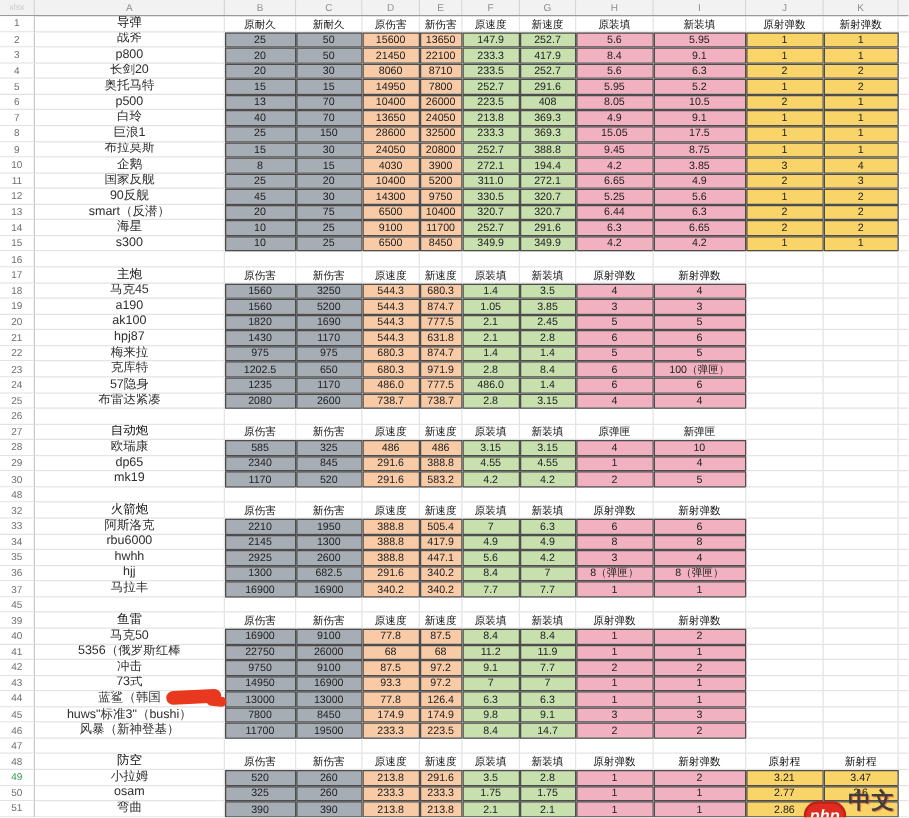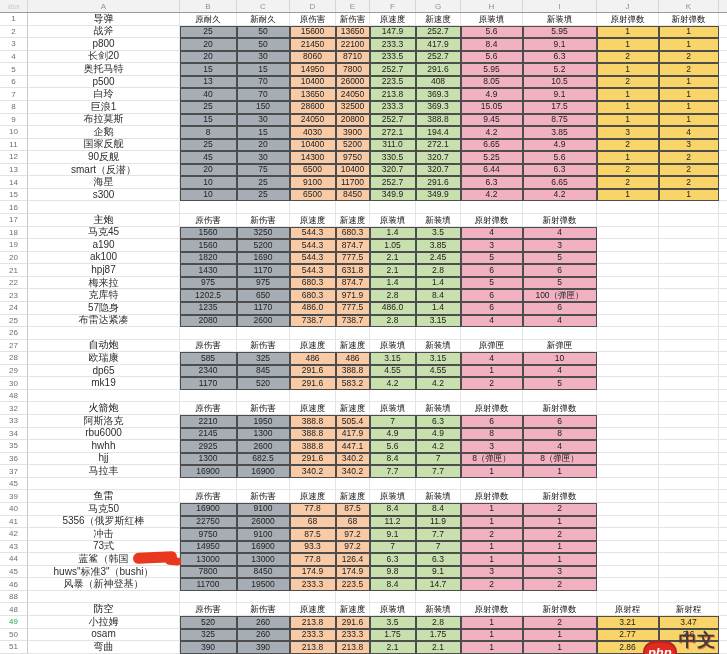--- a/index.html
+++ b/index.html
@@ -123,21 +123,21 @@
       <div class="row"><div class="rnum">37</div><div class="cell a-cell">马拉丰</div><div class="cell f-gray boxed">16900</div><div class="cell f-gray boxed">16900</div><div class="cell f-orange boxed">340.2</div><div class="cell f-orange boxed">340.2</div><div class="cell f-green boxed">7.7</div><div class="cell f-green boxed">7.7</div><div class="cell f-pink boxed">1</div><div class="cell f-pink boxed">1</div><div class="cell"></div><div class="cell"></div><div class="cell sliver"></div></div>
       <div class="row"><div class="rnum">45</div><div class="cell a-cell"></div><div class="cell"></div><div class="cell"></div><div class="cell"></div><div class="cell"></div><div class="cell"></div><div class="cell"></div><div class="cell"></div><div class="cell"></div><div class="cell"></div><div class="cell"></div><div class="cell sliver"></div></div>
       <div class="row"><div class="rnum">39</div><div class="cell a-cell hdr">鱼雷</div><div class="cell hdr">原伤害</div><div class="cell hdr">新伤害</div><div class="cell hdr">原速度</div><div class="cell hdr">新速度</div><div class="cell hdr">原装填</div><div class="cell hdr">新装填</div><div class="cell hdr">原射弹数</div><div class="cell hdr">新射弹数</div><div class="cell hdr"></div><div class="cell hdr"></div><div class="cell sliver"></div></div>
       <div class="row"><div class="rnum">40</div><div class="cell a-cell">马克50</div><div class="cell f-gray boxed">16900</div><div class="cell f-gray boxed">9100</div><div class="cell f-orange boxed">77.8</div><div class="cell f-orange boxed">87.5</div><div class="cell f-green boxed">8.4</div><div class="cell f-green boxed">8.4</div><div class="cell f-pink boxed">1</div><div class="cell f-pink boxed">2</div><div class="cell"></div><div class="cell"></div><div class="cell sliver"></div></div>
       <div class="row"><div class="rnum">41</div><div class="cell a-cell">5356（俄罗斯红棒</div><div class="cell f-gray boxed">22750</div><div class="cell f-gray boxed">26000</div><div class="cell f-orange boxed">68</div><div class="cell f-orange boxed">68</div><div class="cell f-green boxed">11.2</div><div class="cell f-green boxed">11.9</div><div class="cell f-pink boxed">1</div><div class="cell f-pink boxed">1</div><div class="cell"></div><div class="cell"></div><div class="cell sliver"></div></div>
       <div class="row"><div class="rnum">42</div><div class="cell a-cell">冲击</div><div class="cell f-gray boxed">9750</div><div class="cell f-gray boxed">9100</div><div class="cell f-orange boxed">87.5</div><div class="cell f-orange boxed">97.2</div><div class="cell f-green boxed">9.1</div><div class="cell f-green boxed">7.7</div><div class="cell f-pink boxed">2</div><div class="cell f-pink boxed">2</div><div class="cell"></div><div class="cell"></div><div class="cell sliver"></div></div>
       <div class="row"><div class="rnum">43</div><div class="cell a-cell">73式</div><div class="cell f-gray boxed">14950</div><div class="cell f-gray boxed">16900</div><div class="cell f-orange boxed">93.3</div><div class="cell f-orange boxed">97.2</div><div class="cell f-green boxed">7</div><div class="cell f-green boxed">7</div><div class="cell f-pink boxed">1</div><div class="cell f-pink boxed">1</div><div class="cell"></div><div class="cell"></div><div class="cell sliver"></div></div>
       <div class="row"><div class="rnum">44</div><div class="cell a-cell">蓝鲨（韩国</div><div class="cell f-gray boxed">13000</div><div class="cell f-gray boxed">13000</div><div class="cell f-orange boxed">77.8</div><div class="cell f-orange boxed">126.4</div><div class="cell f-green boxed">6.3</div><div class="cell f-green boxed">6.3</div><div class="cell f-pink boxed">1</div><div class="cell f-pink boxed">1</div><div class="cell"></div><div class="cell"></div><div class="cell sliver"></div></div>
       <div class="row"><div class="rnum">45</div><div class="cell a-cell">huws"标准3"（bushi）</div><div class="cell f-gray boxed">7800</div><div class="cell f-gray boxed">8450</div><div class="cell f-orange boxed">174.9</div><div class="cell f-orange boxed">174.9</div><div class="cell f-green boxed">9.8</div><div class="cell f-green boxed">9.1</div><div class="cell f-pink boxed">3</div><div class="cell f-pink boxed">3</div><div class="cell"></div><div class="cell"></div><div class="cell sliver"></div></div>
       <div class="row"><div class="rnum">46</div><div class="cell a-cell">风暴（新神登基）</div><div class="cell f-gray boxed">11700</div><div class="cell f-gray boxed">19500</div><div class="cell f-orange boxed">233.3</div><div class="cell f-orange boxed">223.5</div><div class="cell f-green boxed">8.4</div><div class="cell f-green boxed">14.7</div><div class="cell f-pink boxed">2</div><div class="cell f-pink boxed">2</div><div class="cell"></div><div class="cell"></div><div class="cell sliver"></div></div>
-      <div class="row"><div class="rnum">88</div><div class="cell a-cell"></div><div class="cell"></div><div class="cell"></div><div class="cell"></div><div class="cell"></div><div class="cell"></div><div class="cell"></div><div class="cell"></div><div class="cell"></div><div class="cell"></div><div class="cell"></div><div class="cell sliver"></div></div>
+      <div class="row"><div class="rnum">47</div><div class="cell a-cell"></div><div class="cell"></div><div class="cell"></div><div class="cell"></div><div class="cell"></div><div class="cell"></div><div class="cell"></div><div class="cell"></div><div class="cell"></div><div class="cell"></div><div class="cell"></div><div class="cell sliver"></div></div>
       <div class="row"><div class="rnum">48</div><div class="cell a-cell hdr">防空</div><div class="cell hdr">原伤害</div><div class="cell hdr">新伤害</div><div class="cell hdr">原速度</div><div class="cell hdr">新速度</div><div class="cell hdr">原装填</div><div class="cell hdr">新装填</div><div class="cell hdr">原射弹数</div><div class="cell hdr">新射弹数</div><div class="cell hdr">原射程</div><div class="cell hdr">新射程</div><div class="cell sliver"></div></div>
       <div class="row"><div class="rnum green">49</div><div class="cell a-cell">小拉姆</div><div class="cell f-gray boxed">520</div><div class="cell f-gray boxed">260</div><div class="cell f-orange boxed">213.8</div><div class="cell f-orange boxed">291.6</div><div class="cell f-green boxed">3.5</div><div class="cell f-green boxed">2.8</div><div class="cell f-pink boxed">1</div><div class="cell f-pink boxed">2</div><div class="cell f-yellow boxed">3.21</div><div class="cell f-yellow boxed">3.47</div><div class="cell sliver"></div></div>
       <div class="row"><div class="rnum">50</div><div class="cell a-cell">osam</div><div class="cell f-gray boxed">325</div><div class="cell f-gray boxed">260</div><div class="cell f-orange boxed">233.3</div><div class="cell f-orange boxed">233.3</div><div class="cell f-green boxed">1.75</div><div class="cell f-green boxed">1.75</div><div class="cell f-pink boxed">1</div><div class="cell f-pink boxed">1</div><div class="cell f-yellow boxed">2.77</div><div class="cell f-yellow boxed">2.6</div><div class="cell sliver"></div></div>
       <div class="row"><div class="rnum">51</div><div class="cell a-cell">弯曲</div><div class="cell f-gray boxed">390</div><div class="cell f-gray boxed">390</div><div class="cell f-orange boxed">213.8</div><div class="cell f-orange boxed">213.8</div><div class="cell f-green boxed">2.1</div><div class="cell f-green boxed">2.1</div><div class="cell f-pink boxed">1</div><div class="cell f-pink boxed">1</div><div class="cell f-yellow boxed">2.86</div><div class="cell f-yellow boxed"></div><div class="cell sliver"></div></div>
     </div>
   <div class="scribble"></div>
   <div class="watermark">
     <span class="wm-badge">php</span>
     <span class="wm-text">中文网</span>
   </div>

